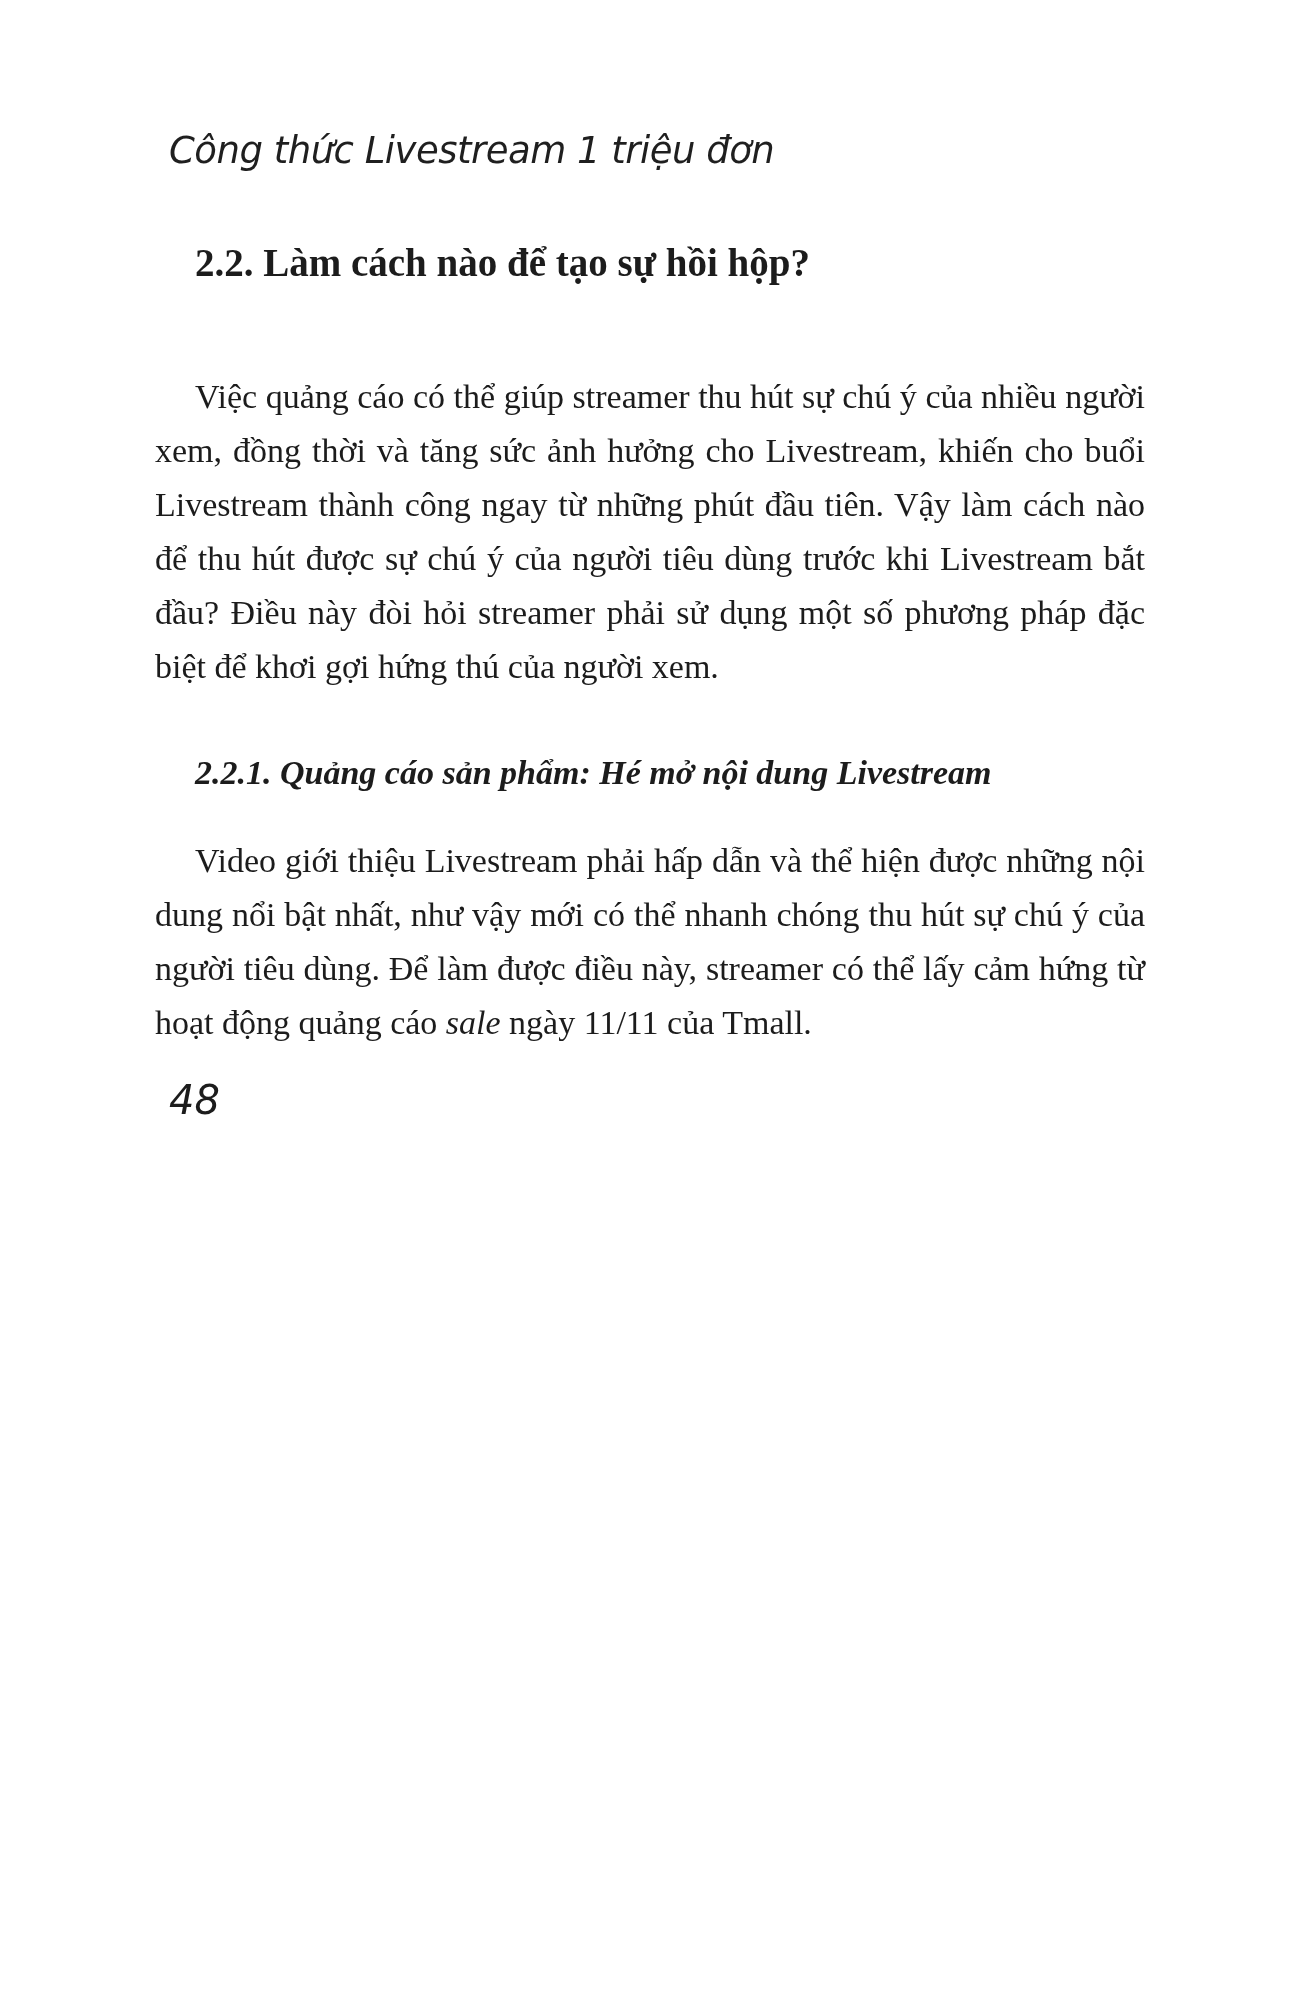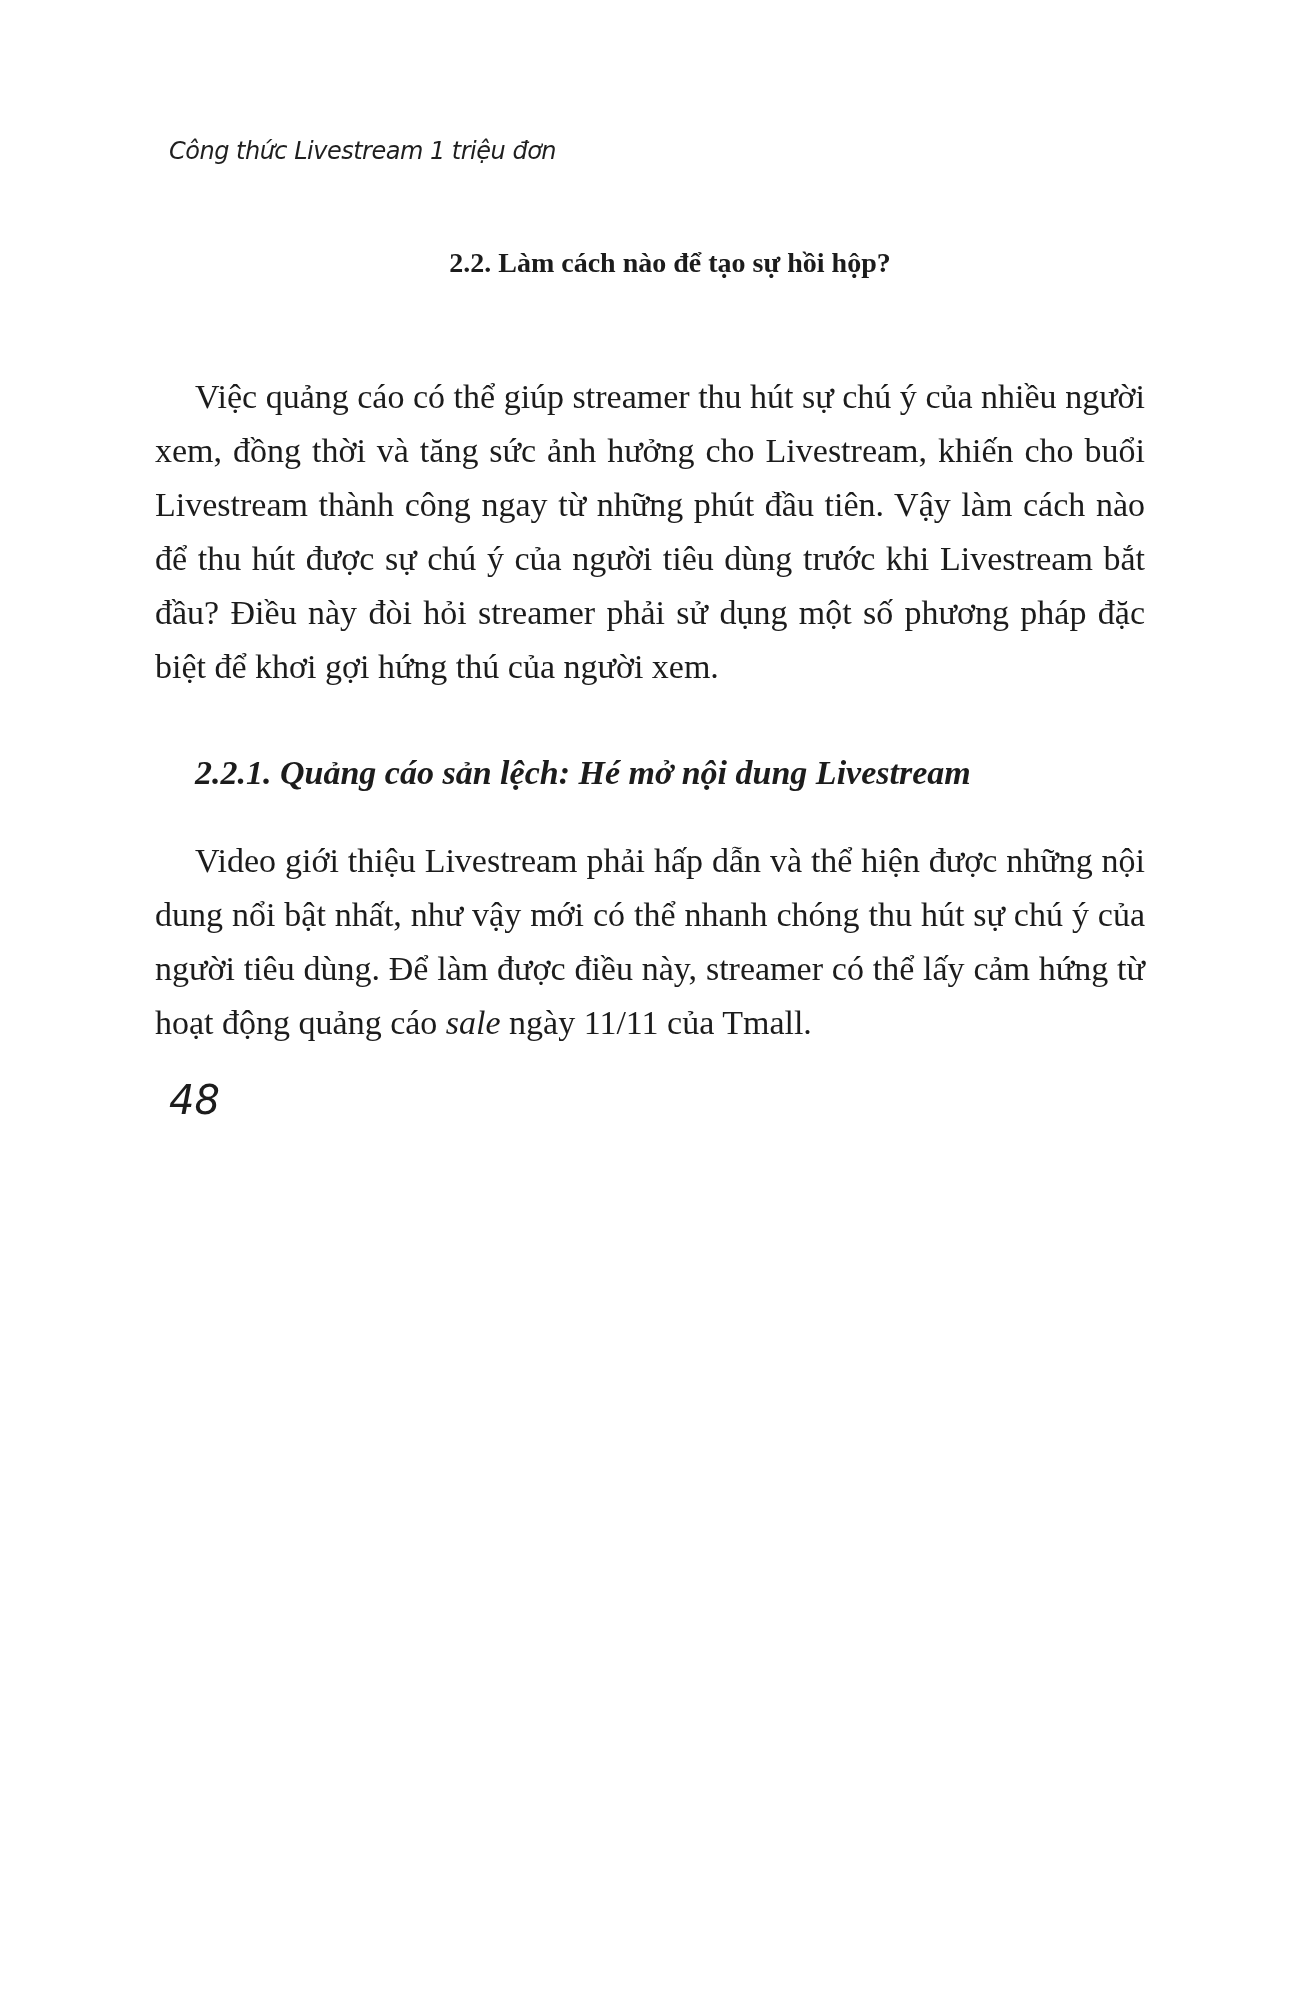--- a/index.html
+++ b/index.html
@@ -16,43 +16,43 @@
   }
   .page {
     box-sizing: border-box;
     width: 1300px;
     height: 2000px;
     padding: 0 155px;
   }
   .running-header {
     font-family: "DejaVu Sans", sans-serif;
     font-style: italic;
-    font-size: 24px;
+    font-size: 37px;
     line-height: 36px;
     margin-top: 133px;
     margin-left: 14px;
     color: #1f1f1f;
     letter-spacing: -0.5px;
   }
   .body-text {
     font-family: "Liberation Serif", "DejaVu Serif", serif;
     font-size: 34px;
     line-height: 54px;
     text-align: justify;
   }
   p { margin: 0; }
   .para-continued { margin-top: 70px; }
   .section-heading {
     font-family: "Liberation Serif", "DejaVu Serif", serif;
     font-weight: bold;
-    font-size: 28px;
+    font-size: 39px;
     line-height: 54px;
     margin-top: 67px;
     padding-left: 40px;
-    text-align: center;
+    text-align: left;
   }
   .para-2 { margin-top: 80px; }
   .subsection-heading {
     font-family: "Liberation Serif", "DejaVu Serif", serif;
     font-weight: bold;
     font-style: italic;
     font-size: 34px;
     line-height: 55px;
     margin-top: 51px;
     text-indent: 40px;
@@ -79,21 +79,21 @@
 
   <div class="running-header">Công thức Livestream 1 triệu đơn</div>
 
   <div class="body-text">
 
 
     <h2 class="section-heading">2.2. Làm cách nào để tạo sự hồi hộp?</h2>
 
     <p class="para-2 indent">Việc quảng cáo có thể giúp streamer thu hút sự chú ý của nhiều người xem, đồng thời và tăng sức ảnh hưởng cho Livestream, khiến cho buổi Livestream thành công ngay từ những phút đầu tiên. Vậy làm cách nào để thu hút được sự chú ý của người tiêu dùng trước khi Livestream bắt đầu? Điều này đòi hỏi streamer phải sử dụng một số phương pháp đặc biệt để khơi gợi hứng thú của người xem.</p>
 
-    <h3 class="subsection-heading">2.2.1. Quảng cáo sản lệch: Hé mở nội dung Livestream</h3>
+    <h3 class="subsection-heading">2.2.1. Quảng cáo sản phẩm: Hé mở nội dung Livestream</h3>
 
     <p class="para-3 indent"><span>Video giới thiệu Livestream phải hấp dẫn và thể hiện được những nội dung nổi bật nhất, như vậy mới có thể nhanh chóng thu hút sự chú ý của người tiêu dùng. Để làm được điều này, streamer có thể lấy cảm hứng từ hoạt động quảng cáo </span><em class="inline-italic">sale</em><span> ngày 11/11 của Tmall.</span></p>
 
 
   </div>
 
   <div class="page-number">48</div>
 
 </div>
 

